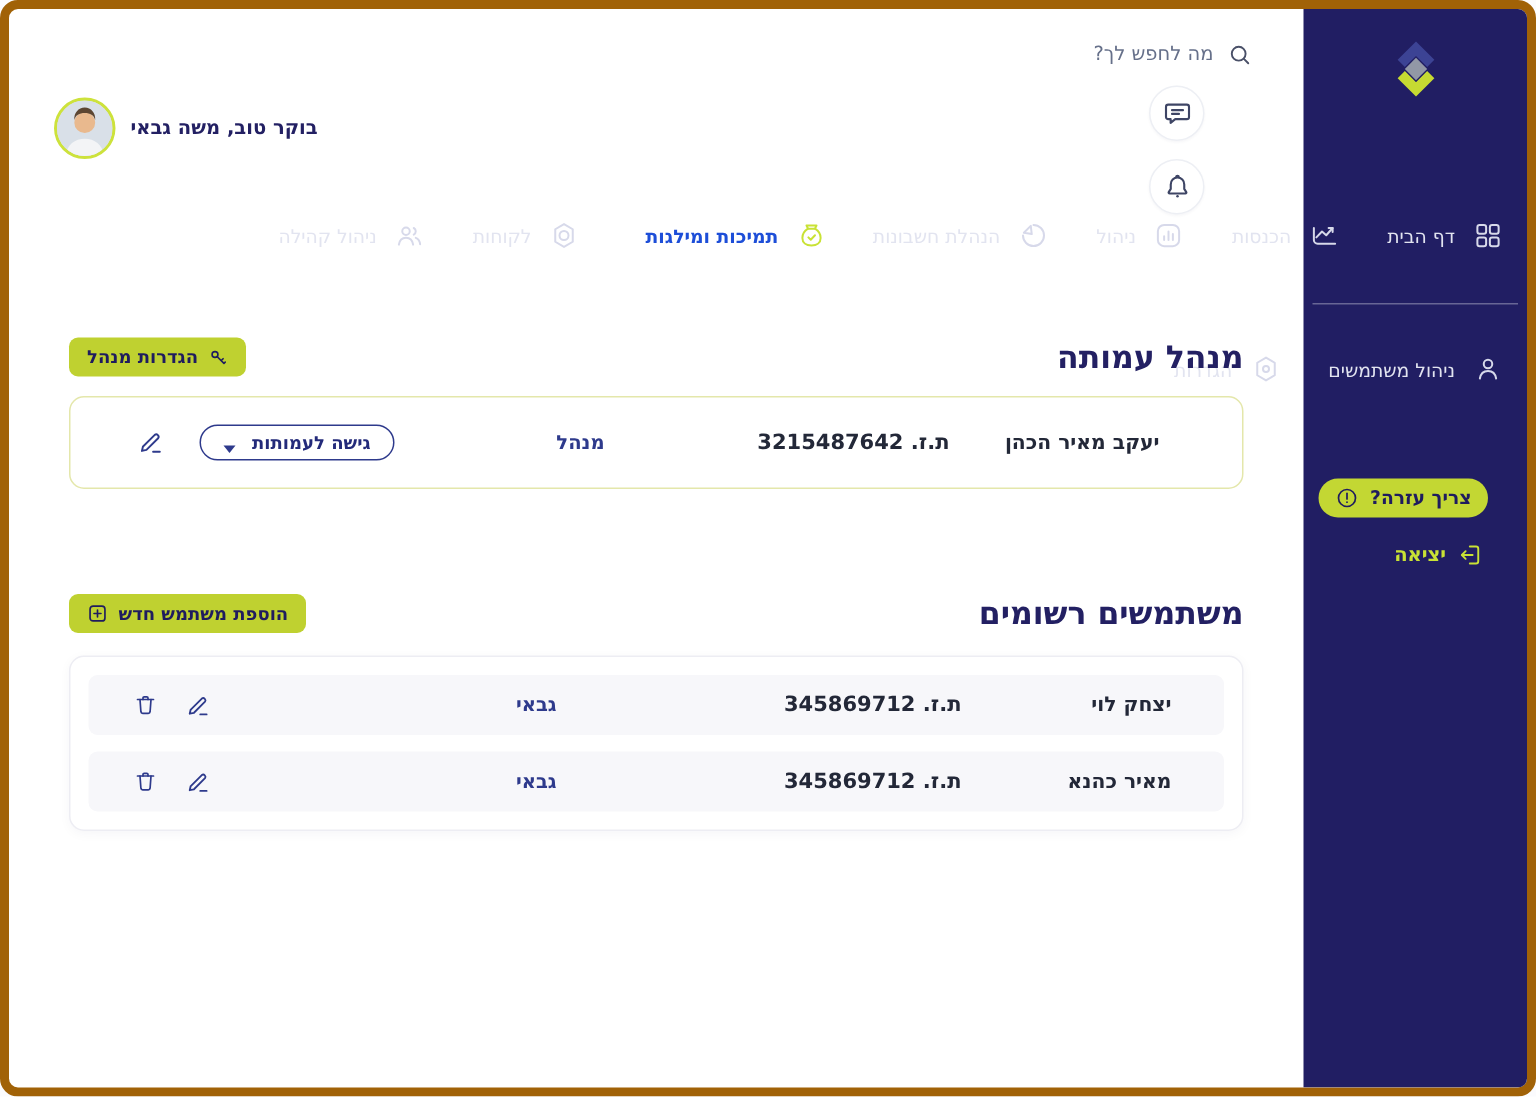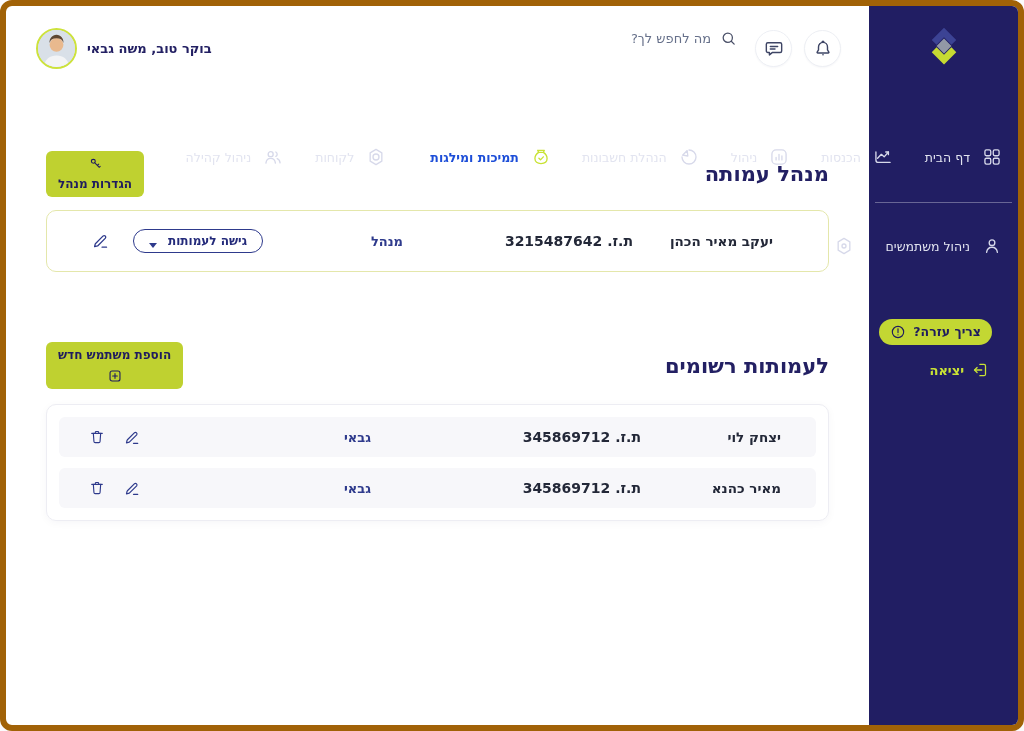--- a/index.html
+++ b/index.html
@@ -22,21 +22,21 @@
     display:flex; justify-content:space-between; align-items:center;
     padding:22px 28px 0 30px;
   }
   .user-group { display:flex; align-items:center; gap:10px; }
   .avatar {
     width:41px; height:41px; border-radius:50%;
     border:2px solid #cde23c; overflow:hidden; background:#dde3ea;
     cursor:pointer; flex:0 0 auto;
   }
   .greeting { color:#232063; font-weight:700; font-size:13px; direction:rtl; }
-  .actions { display:flex; align-items:flex-start; gap:12px; }
+  .actions { display:flex; align-items:center; gap:12px;flex-direction:column; }
   .search-box { display:flex; align-items:center; gap:9px; margin-right:6px; cursor:pointer; }
   .search-text { color:#66708a; font-size:13px; direction:rtl; }
   .icon-btn {
     width:37px; height:37px; border-radius:50%;
     background:#fff; border:1px solid #edeff4;
     box-shadow:0 1px 2px rgba(30,30,80,.04);
     display:flex; align-items:center; justify-content:center;
     cursor:pointer; color:#3e4565;
   }
   svg { display:block; }
@@ -44,21 +44,20 @@
   .section-head { display:flex; justify-content:space-between; align-items:center; }
   .section1 { margin-top:82px; }
   .section2 { margin-top:70px; }
   .section-title { color:#232063; font-weight:700; font-size:21px; }
   .btn-lime {
     background:#bfd130; border:none; border-radius:6px;
     color:#1f1c5e; font-weight:700; font-size:12px;
     font-family:inherit;
     padding:6px 12px; display:flex; align-items:center; gap:7px;
     cursor:pointer;
-    flex-direction:column;
   }
   .manager-card {
     margin-top:13px; height:62px;
     border:1.5px solid #e4e7ab; border-radius:10px;
     background:#fff;
     display:flex; align-items:center;
     padding:0 55px 0 45px;
   }
   .cell-name { width:140px; font-size:13.5px; font-weight:600; color:#232838; }
   .cell-id { width:230px; font-size:14px; font-weight:700; color:#232838; }
@@ -213,21 +212,21 @@
                 <path d="M4.5 15.6 14.9 5.2a2.15 2.15 0 0 1 3 3L7.5 18.6l-4 .9.9-3.9z"></path>
                 <path d="M13.4 20.2h6"></path>
               </svg>
             </span>
           </button>
         </div>
       </div>
 
       <div class="section2">
         <div class="section-head">
-          <div class="section-title">לעמותות רשומים</div>
+          <div class="section-title">משתמשים רשומים</div>
           <button class="btn-lime">
             <span>הוספת משתמש חדש</span>
             <span>
               <svg width="14" height="14" viewBox="0 0 24 24" fill="none" stroke="#1f1c5e" stroke-width="1.9" stroke-linecap="round">
                 <rect x="3.5" y="3.5" width="17" height="17" rx="3.5"></rect>
                   <path d="M12 8v8M8 12h8"></path>
               </svg>
             </span>
           </button>
         </div>

